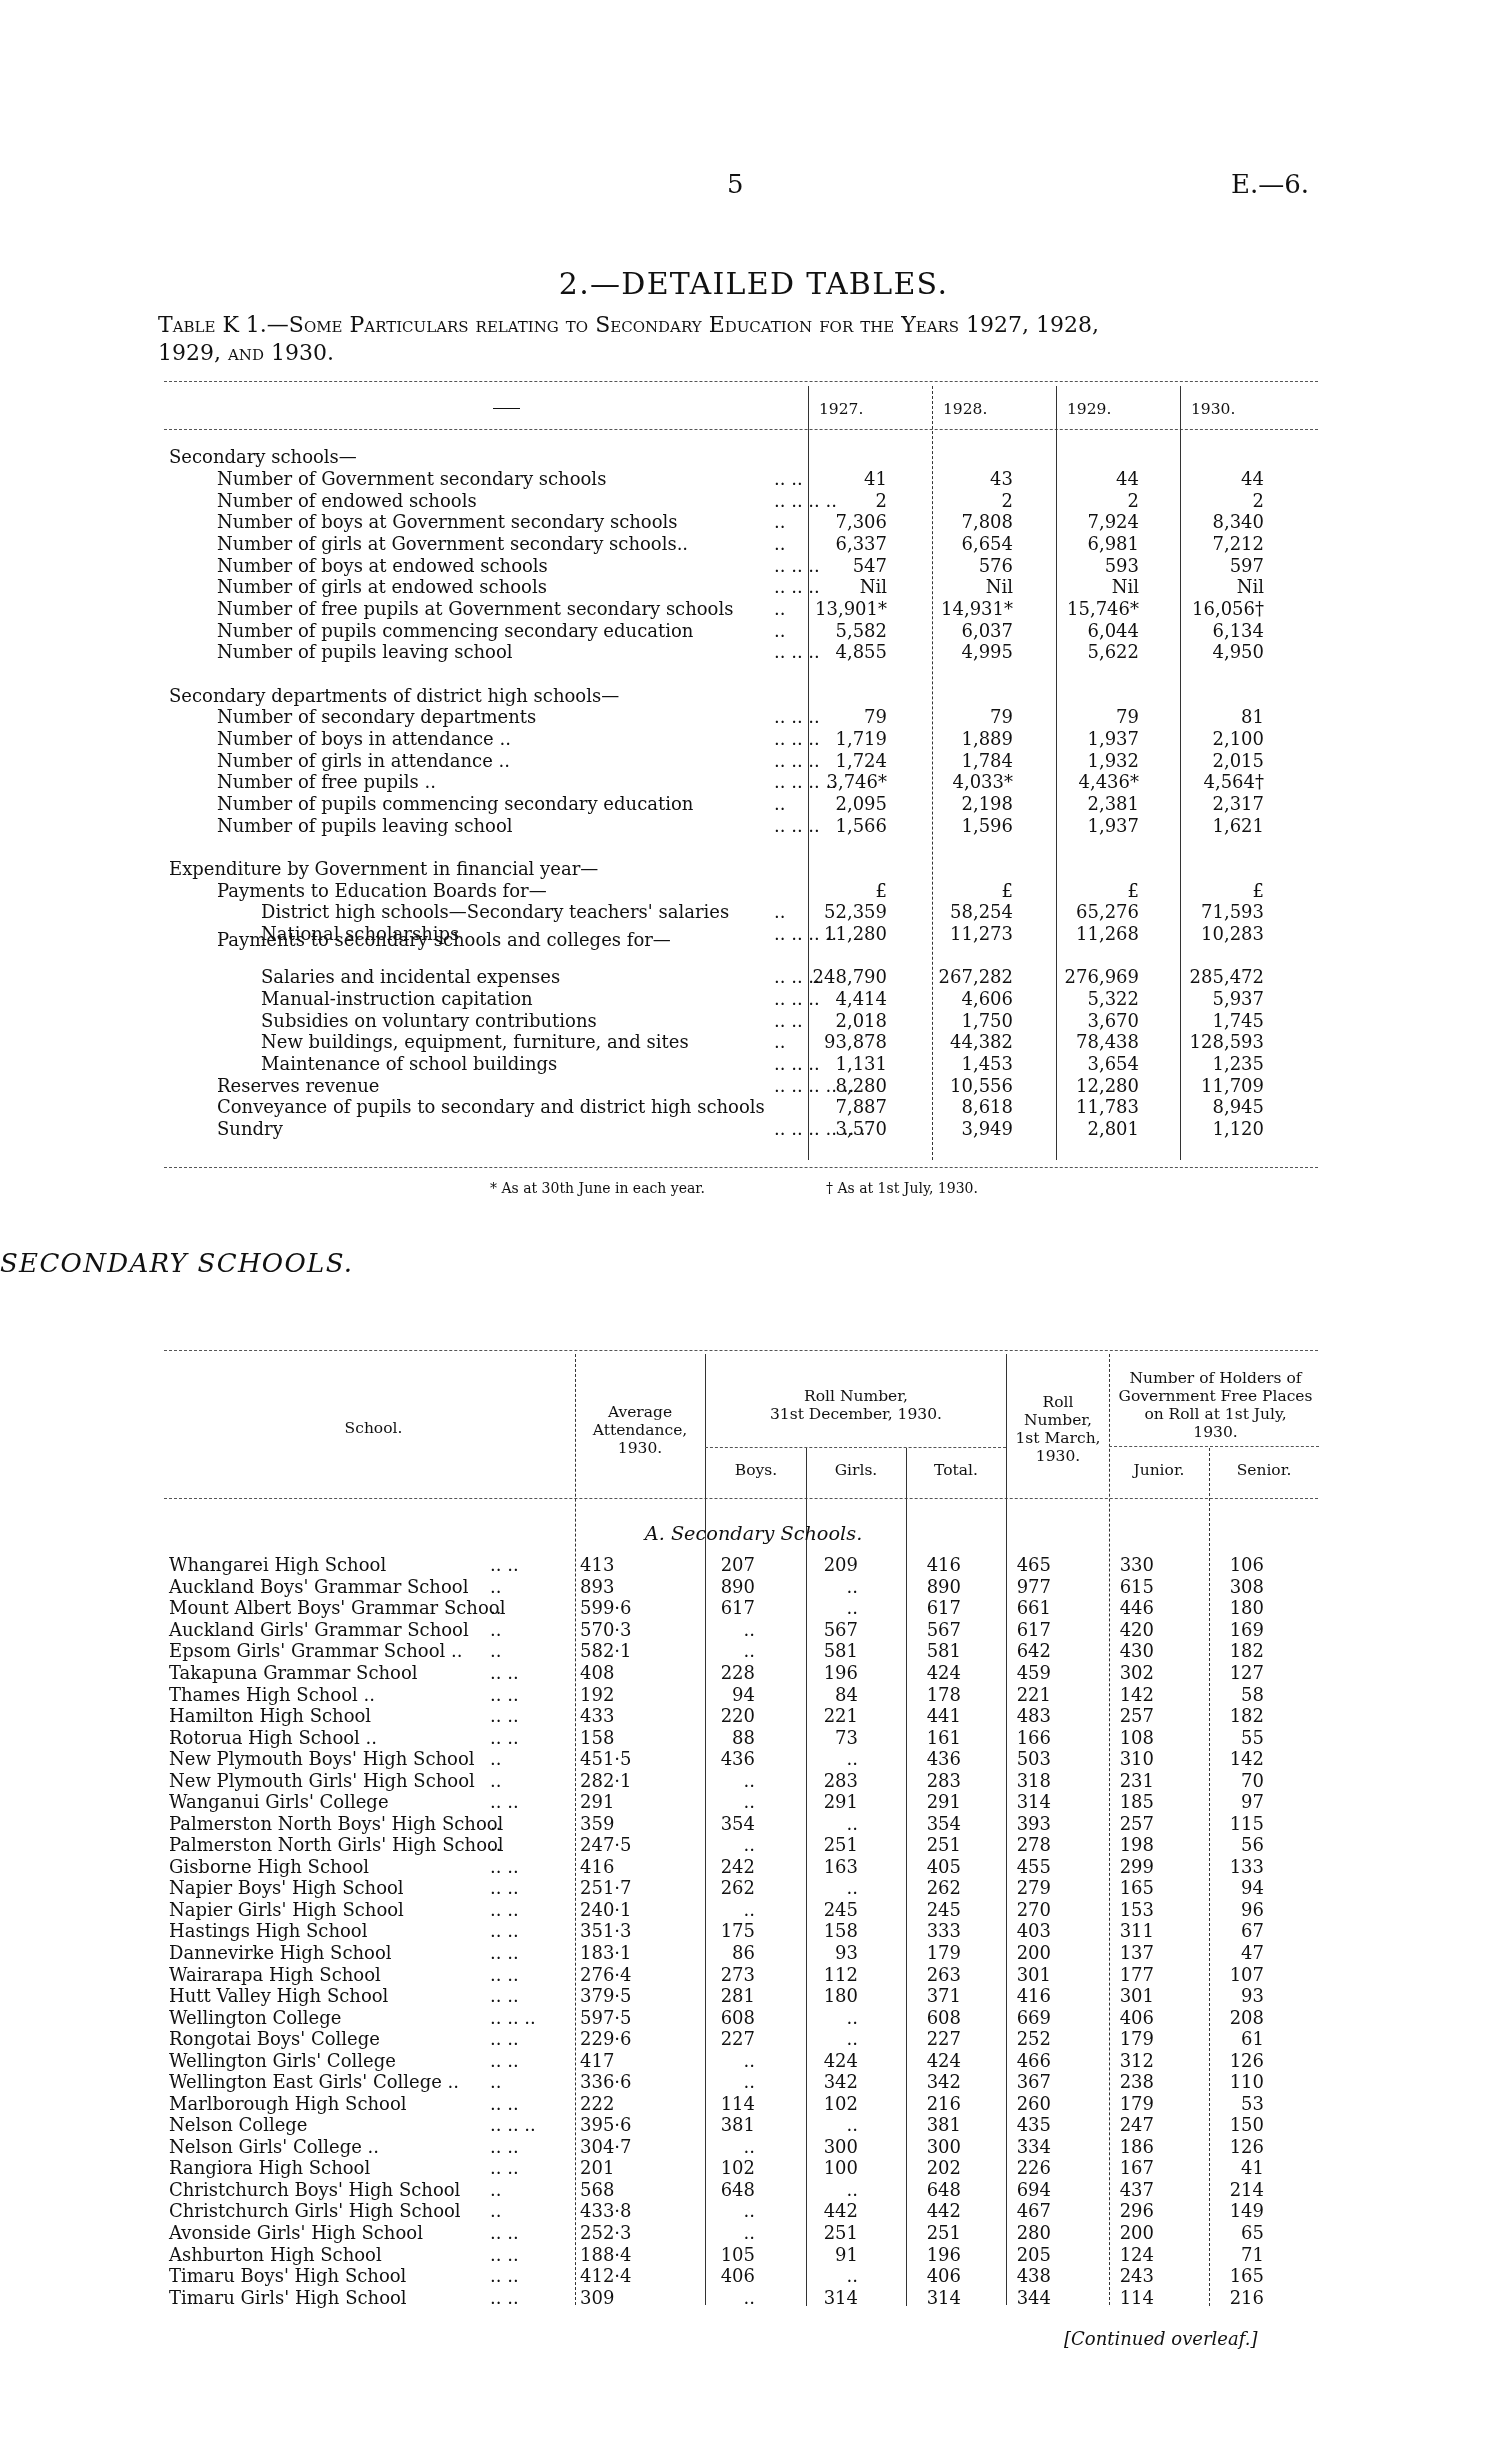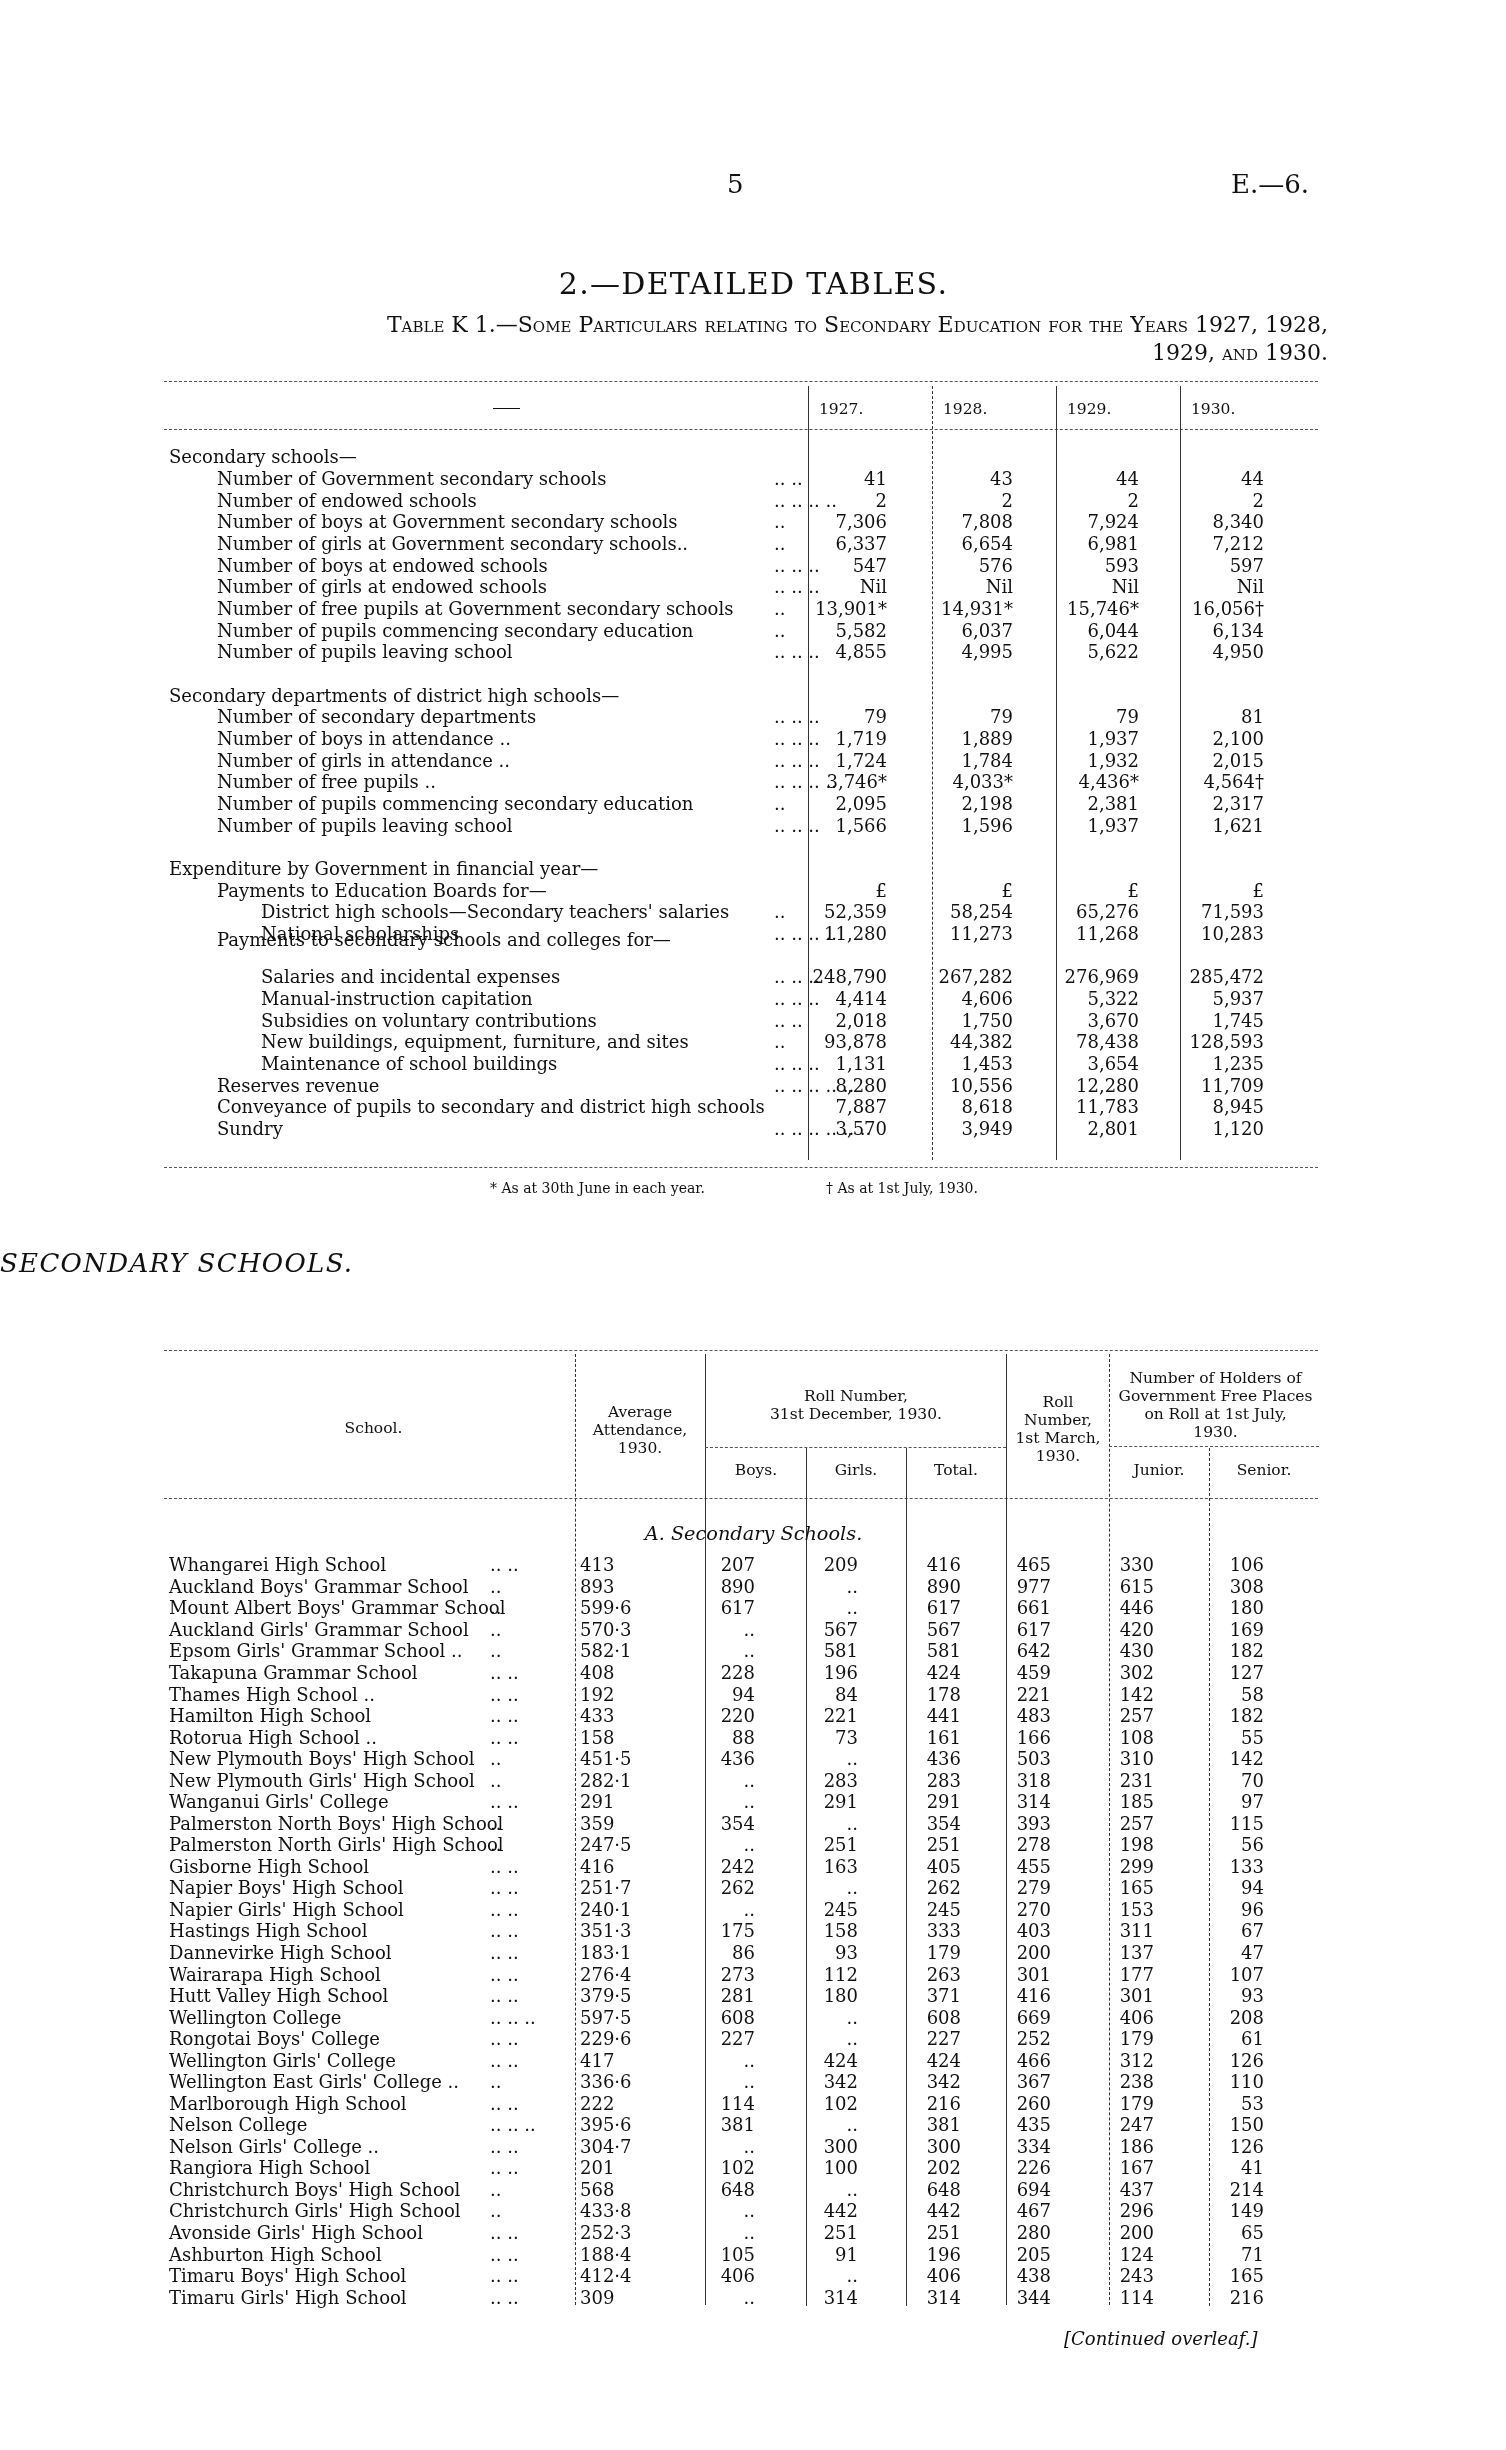--- a/index.html
+++ b/index.html
@@ -4,21 +4,21 @@
 <style>
   html, body { margin: 0; padding: 0; background: #ffffff; }
   body {
     width: 1507px; height: 2450px; position: relative; overflow: hidden;
     font-family: "DejaVu Serif", "Liberation Serif", serif; color: #111;
   }
   .abs { position: absolute; }
   .page-num { left: 727px; top: 169px; font-size: 26px; }
   .page-ref { left: 1231px; top: 169px; font-size: 26px; }
   .main-title { left: 0; width: 1507px; top: 266px; text-align: center; font-size: 30px; letter-spacing: 1.3px; }
-  .caption { left: 174px; width: 1154px; text-align: right; font-size: 22px; line-height: 28px; }
+  .caption { left: 158px; width: 1154px; text-align: left; font-size: 22px; line-height: 28px; }
   .sc { font-variant: small-caps; }
   .k1-caption { top: 311px; }
   .k2-title { left: 0; width: 1507px; top: 1248px; text-align: left; font-size: 26px; letter-spacing: 1.3px; font-style: italic; }
   .k2-caption { top: 1287px; }
 
   
   .rule { position: absolute; left: 164px; width: 1154px; border-top: 1.3px dashed #555; }
   .vline { position: absolute; border-left: 1.3px solid #333; }
   .k1-head { position: absolute; top: 400px; font-size: 15.5px; text-align: left; width: 103px; }
   .k1-dash { position: absolute; left: 493px; top: 408px; width: 27px; border-top: 1.9px solid #111; }

